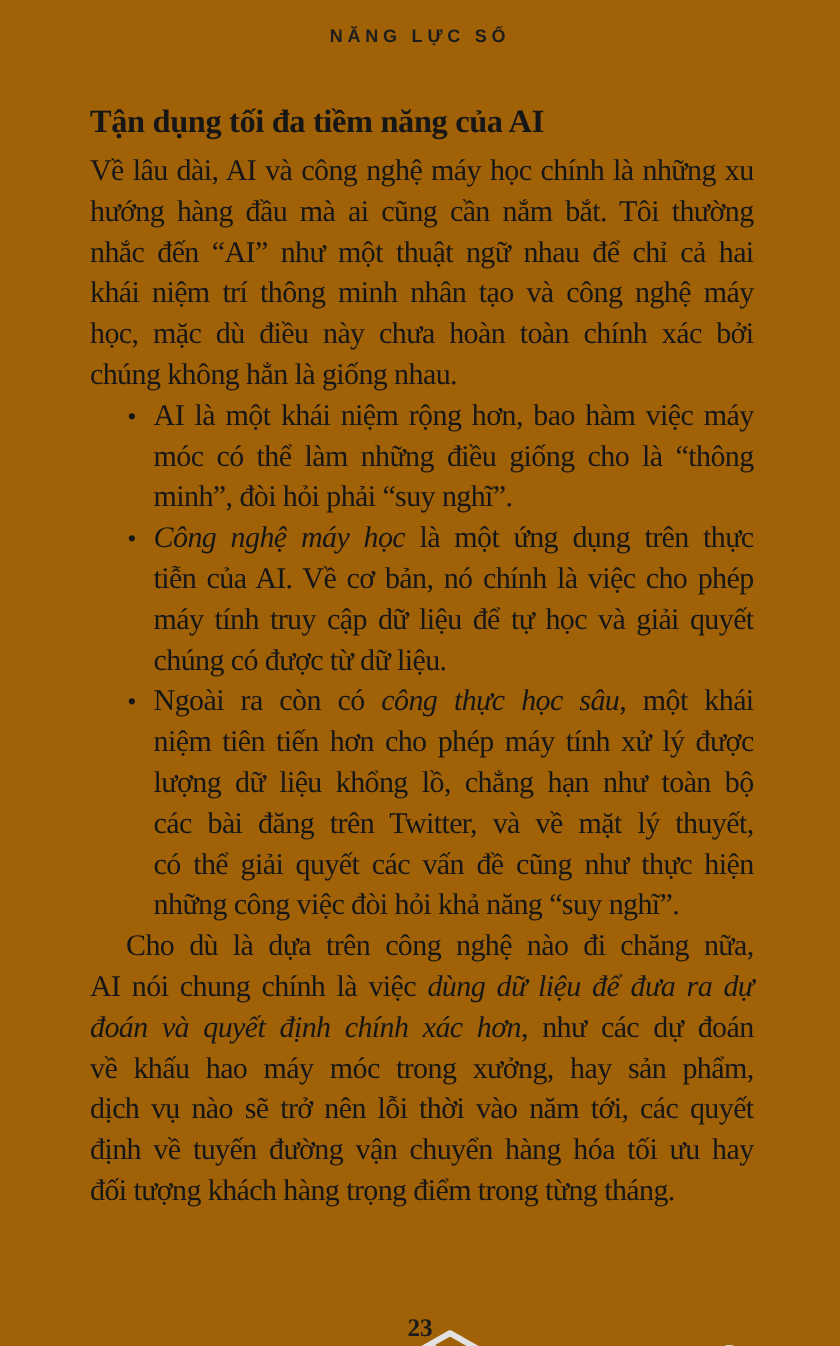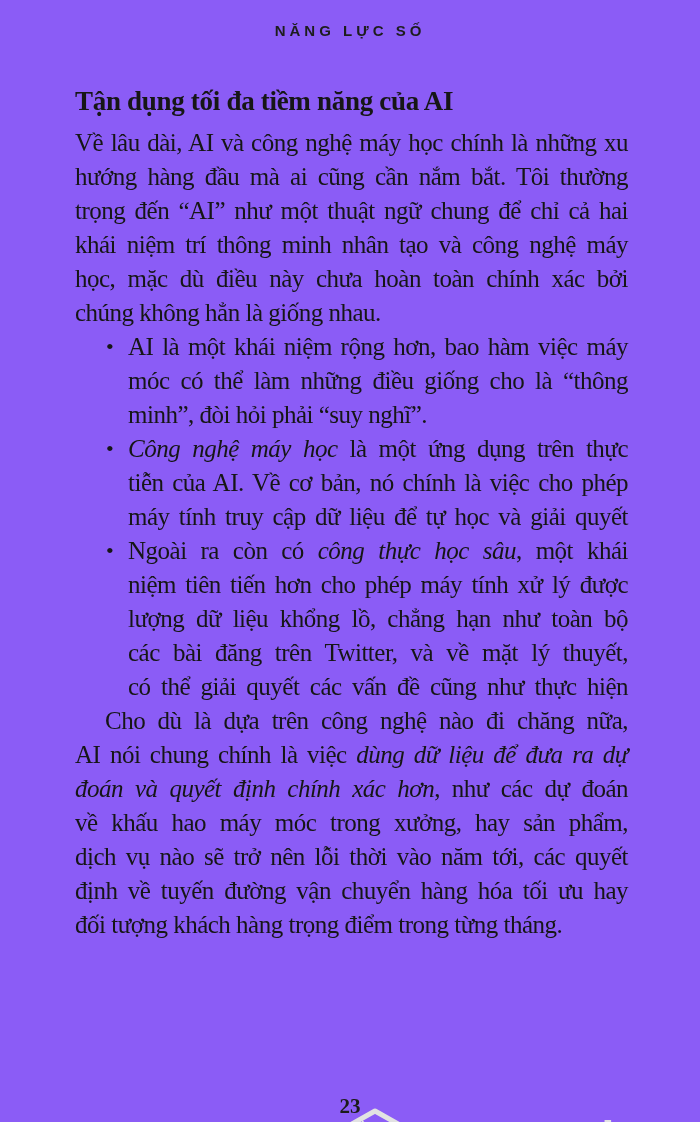--- a/index.html
+++ b/index.html
@@ -1,19 +1,19 @@
 <!DOCTYPE html>
 <html><head>
 <meta charset="utf-8">
 <style>
   html,body { margin:0; padding:0; background:#ffffff; }
   .page {
     position:relative;
     width:700px; height:1122px;
-    background:#8b5cf6;
+    background:#a16207;
     color:#161616;
     font-family:"Liberation Serif", serif;
     overflow:hidden;
   }
   .running-header {
     position:absolute; top:22px; left:0; width:100%;
     text-align:center;
     font-family:"Liberation Sans", sans-serif;
     font-size:15px; font-weight:600; letter-spacing:4px;
     color:#1d1d1d;
@@ -68,44 +68,46 @@
 <div class="page">
 
   <div class="running-header">NĂNG LỰC SỐ</div>
 
   <div class="content">
     <h1 class="heading">Tận dụng tối đa tiềm năng của AI</h1>
     <div id="blocks">
         <div class="para">
           <div class="line"><span>Về lâu dài, AI và công nghệ máy học chính là những xu</span></div>
           <div class="line"><span>hướng hàng đầu mà ai cũng cần nắm bắt. Tôi thường</span></div>
-          <div class="line"><span>trọng đến “AI” như một thuật ngữ chung để chỉ cả hai</span></div>
+          <div class="line"><span>nhắc đến “AI” như một thuật ngữ nhau để chỉ cả hai</span></div>
           <div class="line"><span>khái niệm trí thông minh nhân tạo và công nghệ máy</span></div>
           <div class="line"><span>học, mặc dù điều này chưa hoàn toàn chính xác bởi</span></div>
           <div class="line last"><span>chúng không hẳn là giống nhau.</span></div>
         </div>
         <div class="bullet">
           <span class="marker">•</span>
           <div class="line"><span>AI là một khái niệm rộng hơn, bao hàm việc máy</span></div>
           <div class="line"><span>móc có thể làm những điều giống cho là “thông</span></div>
           <div class="line last"><span>minh”, đòi hỏi phải “suy nghĩ”.</span></div>
         </div>
         <div class="bullet">
           <span class="marker">•</span>
           <div class="line"><span class="italic">Công nghệ máy học</span><span> là một ứng dụng trên thực</span></div>
           <div class="line"><span>tiễn của AI. Về cơ bản, nó chính là việc cho phép</span></div>
           <div class="line"><span>máy tính truy cập dữ liệu để tự học và giải quyết</span></div>
+          <div class="line last"><span>chúng có được từ dữ liệu.</span></div>
         </div>
         <div class="bullet">
           <span class="marker">•</span>
           <div class="line"><span>Ngoài ra còn có </span><span class="italic">công thực học sâu</span><span>, một khái</span></div>
           <div class="line"><span>niệm tiên tiến hơn cho phép máy tính xử lý được</span></div>
           <div class="line"><span>lượng dữ liệu khổng lồ, chẳng hạn như toàn bộ</span></div>
           <div class="line"><span>các bài đăng trên Twitter, và về mặt lý thuyết,</span></div>
           <div class="line"><span>có thể giải quyết các vấn đề cũng như thực hiện</span></div>
+          <div class="line last"><span>những công việc đòi hỏi khả năng “suy nghĩ”.</span></div>
         </div>
         <div class="para indent">
           <div class="line"><span>Cho dù là dựa trên công nghệ nào đi chăng nữa,</span></div>
           <div class="line"><span>AI nói chung chính là việc </span><span class="italic">dùng dữ liệu để đưa ra dự</span></div>
           <div class="line"><span class="italic">đoán và quyết định chính xác hơn</span><span>, như các dự đoán</span></div>
           <div class="line"><span>về khấu hao máy móc trong xưởng, hay sản phẩm,</span></div>
           <div class="line"><span>dịch vụ nào sẽ trở nên lỗi thời vào năm tới, các quyết</span></div>
           <div class="line"><span>định về tuyến đường vận chuyển hàng hóa tối ưu hay</span></div>
           <div class="line last"><span>đối tượng khách hàng trọng điểm trong từng tháng.</span></div>
         </div>

